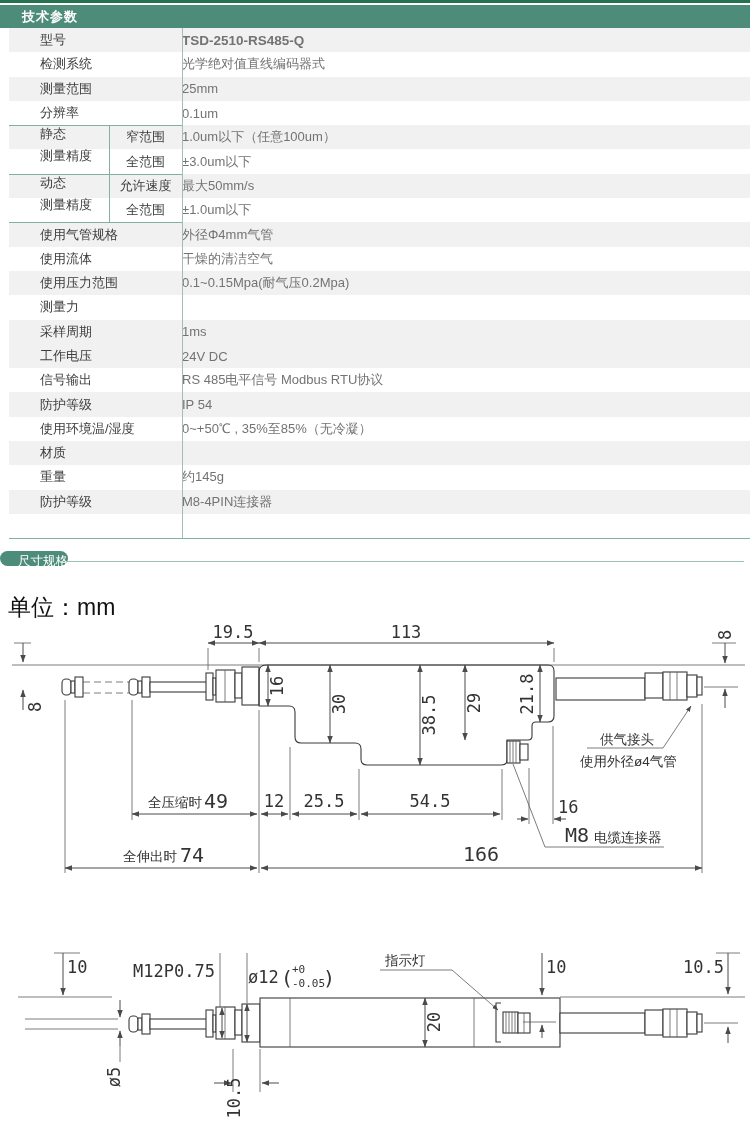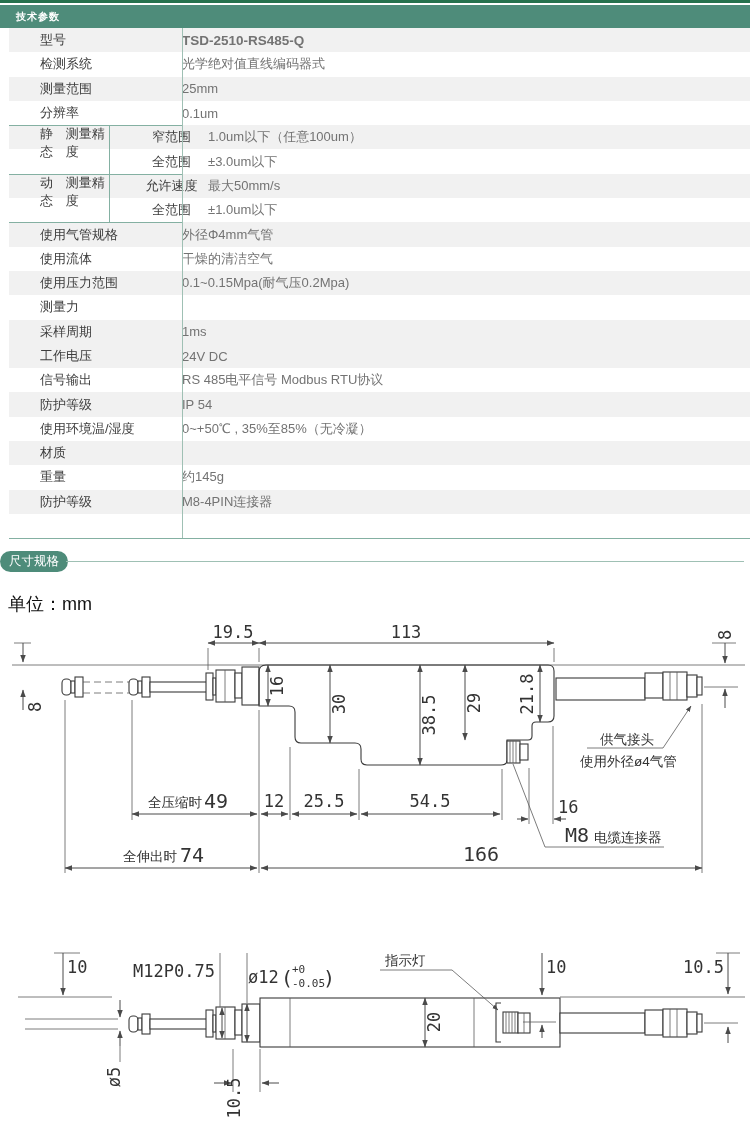--- a/index.html
+++ b/index.html
@@ -1,41 +1,41 @@
 <!DOCTYPE html>
 <html><head>
 <meta charset="utf-8">
 <style>
   html,body{margin:0;padding:0;background:#fff;}
   .page{position:relative;width:750px;height:1122px;background:#fff;overflow:hidden;
         font-family:"Liberation Sans",sans-serif;}
   .topline{position:absolute;top:0;left:0;width:750px;height:3px;background:#27724E;}
   .hbar{position:absolute;top:5px;left:0;width:750px;height:23px;background:#4E8C7A;
-        color:#fff;font-size:10px;font-weight:bold;line-height:23px;padding-left:16px;
+        color:#fff;font-size:13px;font-weight:bold;line-height:23px;padding-left:22px;
         box-sizing:border-box;letter-spacing:1px;}
   .spec-table{position:absolute;top:28px;left:9px;width:750px;height:364px;}
   .row{display:flex;height:24.3px;align-items:center;font-size:13px;color:#3d3d3d;}
   .row.odd{background:#F1F1F1;}
   .lbl{width:173px;padding-left:31px;box-sizing:border-box;flex:none;}
   .val{flex:1;text-align:left;color:#737373;}
   .val.bold{font-weight:bold;font-size:13.5px;}
   .lbl-sp{width:100px;flex:none;}
-  .sub{width:73px;flex:none;text-align:center;padding-left:26px;}
+  .sub{width:73px;flex:none;text-align:center;}
   .block{position:relative;}
   .block-label{position:absolute;left:0;top:0;width:100px;height:100%;display:flex;
-        flex-direction:row;justify-content:flex-start;gap:4px;padding-left:31px;
+        flex-direction:column;justify-content:flex-start;gap:4px;padding-left:31px;
         box-sizing:border-box;font-size:13px;color:#3d3d3d;}
   .vmain{position:absolute;left:173px;top:0;height:511px;width:1px;background:#9FC0B4;}
   .vsub{position:absolute;left:100px;top:97px;height:97px;width:1px;background:#84B0A2;}
   .hsep{position:absolute;left:0;width:173px;height:1px;background:#84B0A2;}
   .bline{position:absolute;top:510px;left:0;width:750px;height:1px;background:#84B0A2;}
-  .badge{position:absolute;top:551px;left:0;width:68px;height:21px;background:#4E8C7A;
-        border-radius:11px;color:#fff;font-size:12.5px;text-align:center;line-height:21px;}
+  .badge{position:absolute;top:551px;left:0;width:68px;height:15px;background:#4E8C7A;
+        border-radius:11px;color:#fff;font-size:12.5px;text-align:right;line-height:21px;}
   .badge-line{position:absolute;top:561px;left:66px;width:678px;height:1px;background:#9FC0B4;}
-  .unit{position:absolute;top:592px;left:8px;font-size:18px;color:#111;}
+  .unit{position:absolute;top:592px;left:8px;font-size:23px;color:#111;}
   .dwg{position:absolute;top:600px;left:0;}
   
   .pt{stroke:#3a3a3a;stroke-width:1.1;fill:#fff;}
   .ptn{stroke:#3a3a3a;stroke-width:1.1;fill:none;}
   .tl{stroke:#5a5a5a;stroke-width:0.8;fill:none;}
   .dl{stroke:#4a4a4a;stroke-width:1;fill:none;}
   .dash{stroke-dasharray:7 4;}
   .dt{font-family:"DejaVu Sans Mono",monospace;font-size:17px;fill:#333;}
   .dt20{font-family:"DejaVu Sans Mono",monospace;font-size:20px;fill:#333;}
   .dt11{font-family:"DejaVu Sans Mono",monospace;font-size:11px;fill:#333;}

